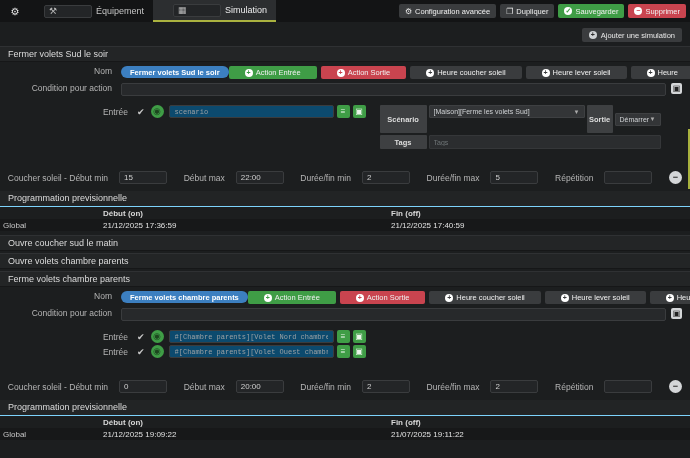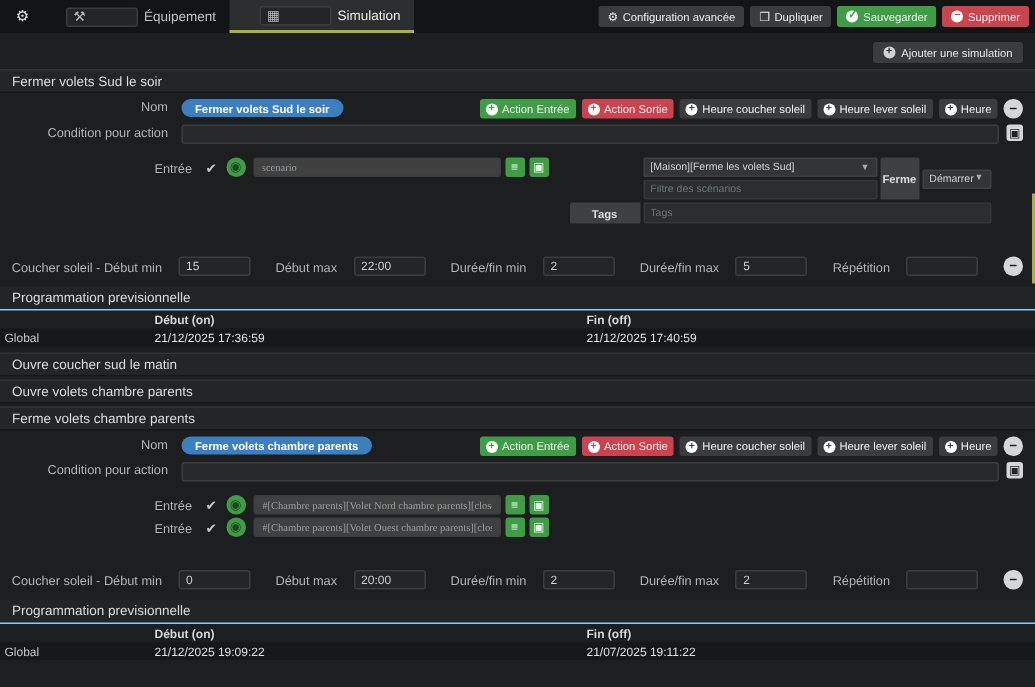--- a/index.html
+++ b/index.html
@@ -30,40 +30,40 @@
   
   .sechead { height:16px; line-height:15px; background:#232526; border-top:1px solid #2f3133;
     border-bottom:1px solid #161718; padding-left:8px; font-size:9px; color:#dcdcdc; cursor:pointer; }
   .collapsed { margin-top:2px; }
 
   .row { display:flex; align-items:flex-start; margin:4px 8px 0 0; }
   .lbl { width:112px; text-align:right; font-size:8.5px; color:#b5b5b5; margin-right:9px; flex:0 0 auto; }
   .pill { background:#3c7fc0; color:#fff; font-size:7.5px; font-weight:bold; border-radius:8px;
     padding:1.5px 9px; cursor:text; white-space:nowrap; }
   .nom-right { margin-left:auto; display:flex; align-items:center; gap:4px; }
-  .abtn { height:13px; border-radius:2px; display:flex; align-items:center; gap:3px; padding:0 4px;
+  .abtn { height:13px; border-radius:2px; display:flex; align-items:center; gap:3px; padding:0 16px;
     background:#3a3c3e; color:#f0f0f0; font-size:7.5px; cursor:pointer; white-space:nowrap; }
   .abtn.green { background:#3f9d46; } .abtn.red { background:#c9444f; }
   .round-btn { width:13px; height:13px; border-radius:50%; background:#d4d6d8; color:#222; font-size:9px;
     line-height:12px; text-align:center; cursor:pointer; flex:0 0 auto; font-weight:bold; }
   .sq-btn { width:11px; height:11px; border-radius:2px; background:#d4d6d8; color:#222; font-size:8px;
     line-height:11px; text-align:center; cursor:pointer; margin-left:5px; flex:0 0 auto; }
   input { outline:none; }
   .cond-input { flex:1; height:13px; background:#27292b; border:1px solid #3a3c3e; border-radius:2px;
     color:#ddd; font-size:8px; padding:0 5px; font-family:"Liberation Sans", sans-serif; }
 
   
   .entry-area { display:flex; align-items:flex-start; margin-top:9px; }
   .entries { display:flex; flex-direction:column; gap:2px; }
   .entry-row { display:flex; align-items:center;padding-left:16px; }
   .check { color:#c8c8c8; font-size:9px; margin-right:6px; }
   .badge { width:13px; height:13px; border-radius:50%; background:#3f9d46; color:rgba(0,0,0,.55);
     font-size:9px; line-height:13px; text-align:center; margin-right:5px; flex:0 0 auto; }
-  .entry-input { width:165px; height:13px; background:#404040; border:1px solid #3a3c3e; border-radius:2px;
-    color:#9aa0a3; font-size:7px; padding:0 5px; font-family:Liberation Serif, serif; }
+  .entry-input { width:165px; height:13px; background:#0c4a6e; border:1px solid #3a3c3e; border-radius:2px;
+    color:#9aa0a3; font-size:7px; padding:0 5px; font-family:Liberation Mono, monospace; }
   .gbtn { width:13px; height:13px; border-radius:2px; background:#3f9d46; color:#eaf4ea; font-size:8px;
     line-height:13px; text-align:center; cursor:pointer; margin-left:3px; flex:0 0 auto; }
 
   .scn-panel { margin-left:14px; display:grid; grid-template-columns:47px 156px 26px 46px;
     grid-template-rows:13px 13px 14px; gap:2px; }
   .pl { background:#3e4042; color:#ddd; font-size:7.5px; font-weight:bold; display:flex;
     align-items:center; justify-content:center; border-radius:1px; }
   .pl.span2 { grid-row:1/3; }
   .pselect { background:#333537; border:1px solid #3e4042; border-radius:1px; color:#cfd2d4; font-size:7px;
     display:flex; align-items:center; justify-content:space-between; padding:0 4px; cursor:pointer; }
@@ -174,30 +174,30 @@
         <span class="lbl">Entrée</span>
         <span class="check">✔</span>
         <span class="badge">◉</span>
         <input class="entry-input" value="scenario" style="">
         <span class="gbtn">≡</span>
         <span class="gbtn">▣</span>
       </div>
     </div>
 
     <div class="scn-panel">
+      <div class="pl span2">Scénario</div>
       <div class="pselect" style="grid-column:2;grid-row:1;">
         <span>[Maison][Ferme les volets Sud]</span>
         <span class="caret">▼</span>
       </div>
-      <div class="pl" style="grid-column:3;grid-row:1/3;">Ferme</div>
+      <div class="pl" style="grid-column:3;grid-row:1/3;">Sortie</div>
       <div class="pselect" style="grid-column:4;grid-row:1/3;align-self:center;height:13px;width:100%;">
         <span>Démarrer</span>
         <span class="caret">▼</span>
       </div>
-      <input class="pinput" style="grid-area: 2 / 2;" placeholder="Filtre des scénarios">
       <div class="pl" style="grid-column:1;grid-row:3;">Tags</div>
       <input class="pinput" style="grid-area: 3 / 2 / auto / 5;" placeholder="Tags">
     </div>
   </div>
 
   <div class="timing-row">
     <span class="tl first">Coucher soleil - Début min</span>
     <input class="ti" value="15" style="">
     <span class="sp"></span>
     <span class="tl">Début max</span>

